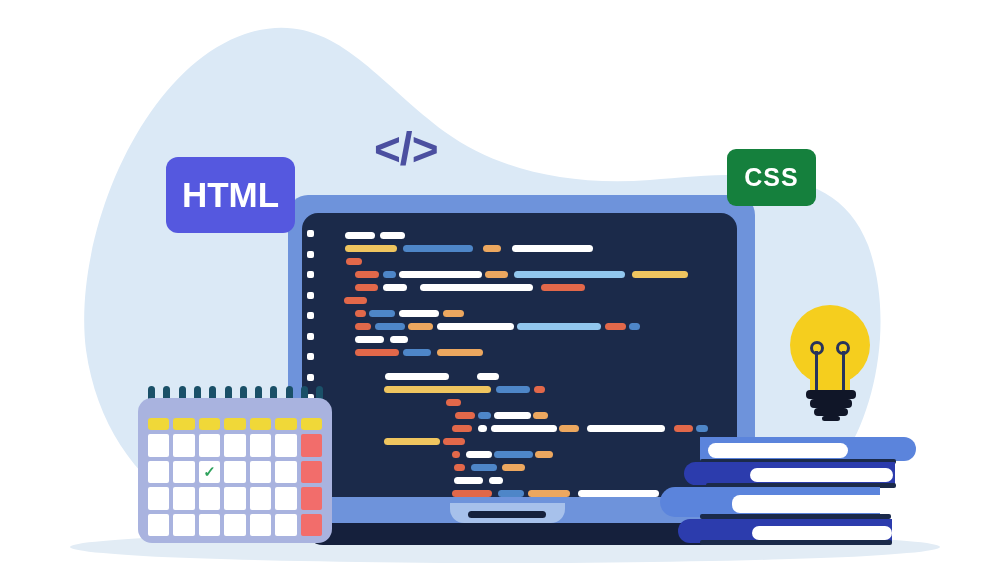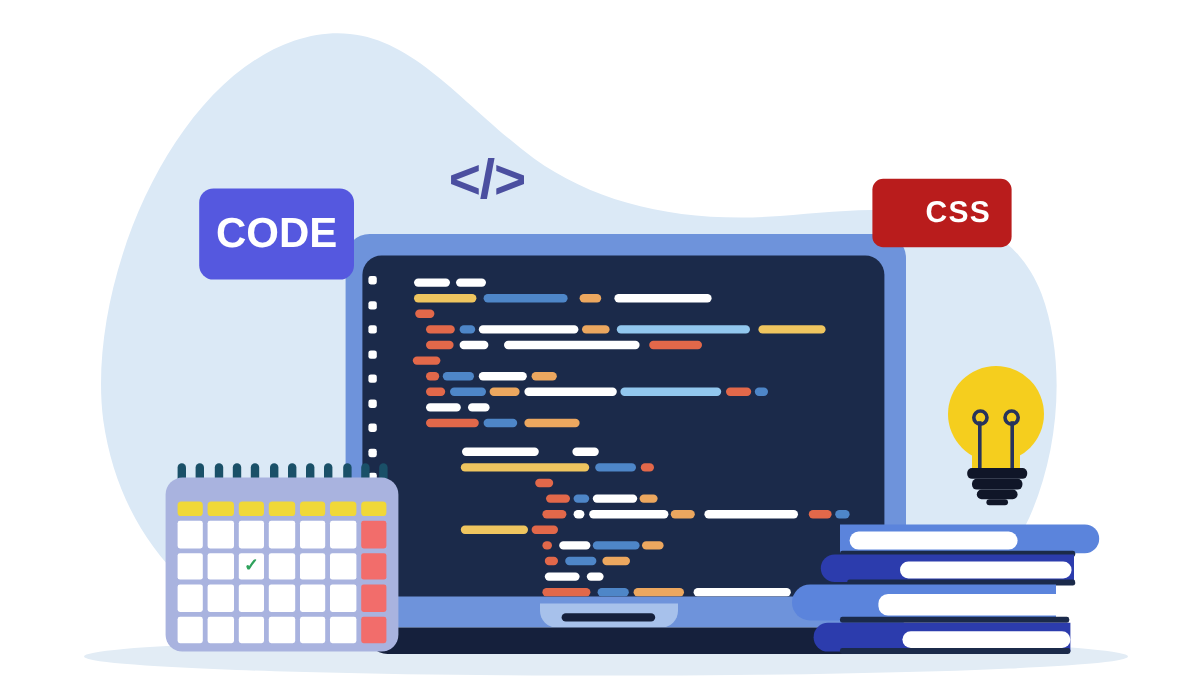--- a/index.html
+++ b/index.html
@@ -167,22 +167,22 @@
         <div class="cal-cell" style="background: rgb(255, 255, 255);"></div>
         <div class="cal-cell" style="background: rgb(255, 255, 255);"></div>
         <div class="cal-cell" style="background: rgb(255, 255, 255);"></div>
         <div class="cal-cell" style="background: rgb(255, 255, 255);"></div>
         <div class="cal-cell" style="background: rgb(255, 255, 255);"></div>
         <div class="cal-cell" style="background: rgb(255, 255, 255);"></div>
         <div class="cal-cell" style="background: rgb(242, 109, 107);"></div>
       </div>
   </div>
 
-  <div id="badge-html" class="abs badge" style="background: rgb(85, 88, 223);">CODE</div>
-  <div id="badge-css" class="abs badge" style="background: #b91c1c; padding-left: 27px;">CSS</div>
+  <div id="badge-html" class="abs badge" style="background: rgb(85, 88, 223);">HTML</div>
+  <div id="badge-css" class="abs badge" style="background: #15803d;">CSS</div>
 
   <div id="code-tag-icon" class="abs" style="color: rgb(75, 79, 160);">&lt;/&gt;</div>
 <div style="position: absolute; z-index: 4; left: 148px; top: 386px; width: 7px; height: 26px; border-radius: 4px; background: rgb(26, 80, 104);"></div>
     <div style="position: absolute; z-index: 4; left: 163.3px; top: 386px; width: 7px; height: 26px; border-radius: 4px; background: rgb(26, 80, 104);"></div>
     <div style="position: absolute; z-index: 4; left: 178.6px; top: 386px; width: 7px; height: 26px; border-radius: 4px; background: rgb(26, 80, 104);"></div>
     <div style="position: absolute; z-index: 4; left: 193.9px; top: 386px; width: 7px; height: 26px; border-radius: 4px; background: rgb(26, 80, 104);"></div>
     <div style="position: absolute; z-index: 4; left: 209.2px; top: 386px; width: 7px; height: 26px; border-radius: 4px; background: rgb(26, 80, 104);"></div>
     <div style="position: absolute; z-index: 4; left: 224.5px; top: 386px; width: 7px; height: 26px; border-radius: 4px; background: rgb(26, 80, 104);"></div>
     <div style="position: absolute; z-index: 4; left: 239.8px; top: 386px; width: 7px; height: 26px; border-radius: 4px; background: rgb(26, 80, 104);"></div>
     <div style="position: absolute; z-index: 4; left: 255.1px; top: 386px; width: 7px; height: 26px; border-radius: 4px; background: rgb(26, 80, 104);"></div>

